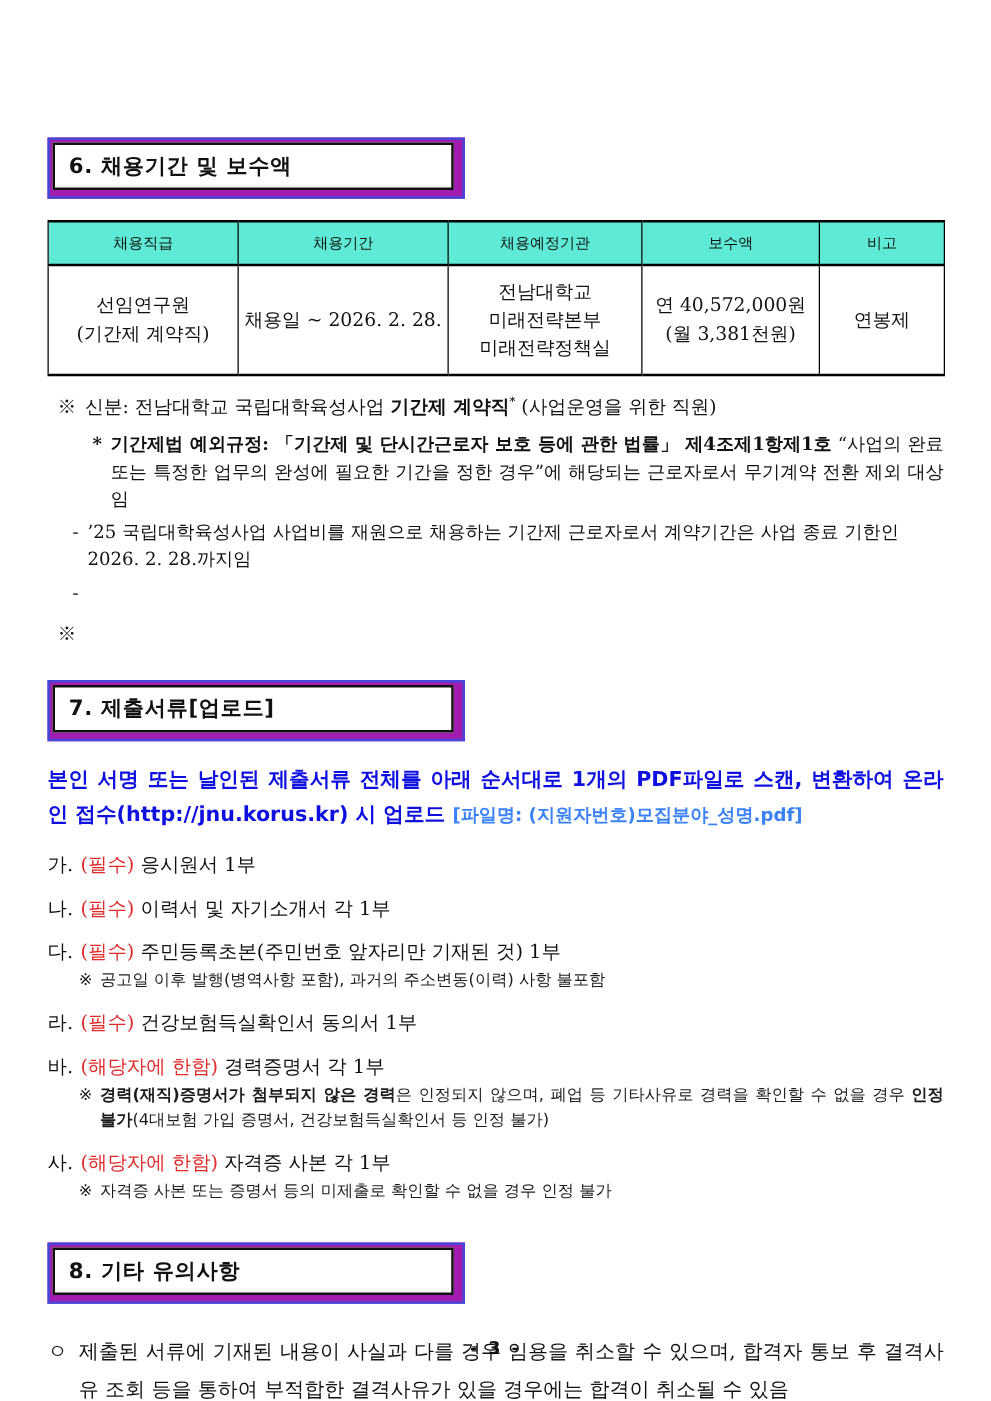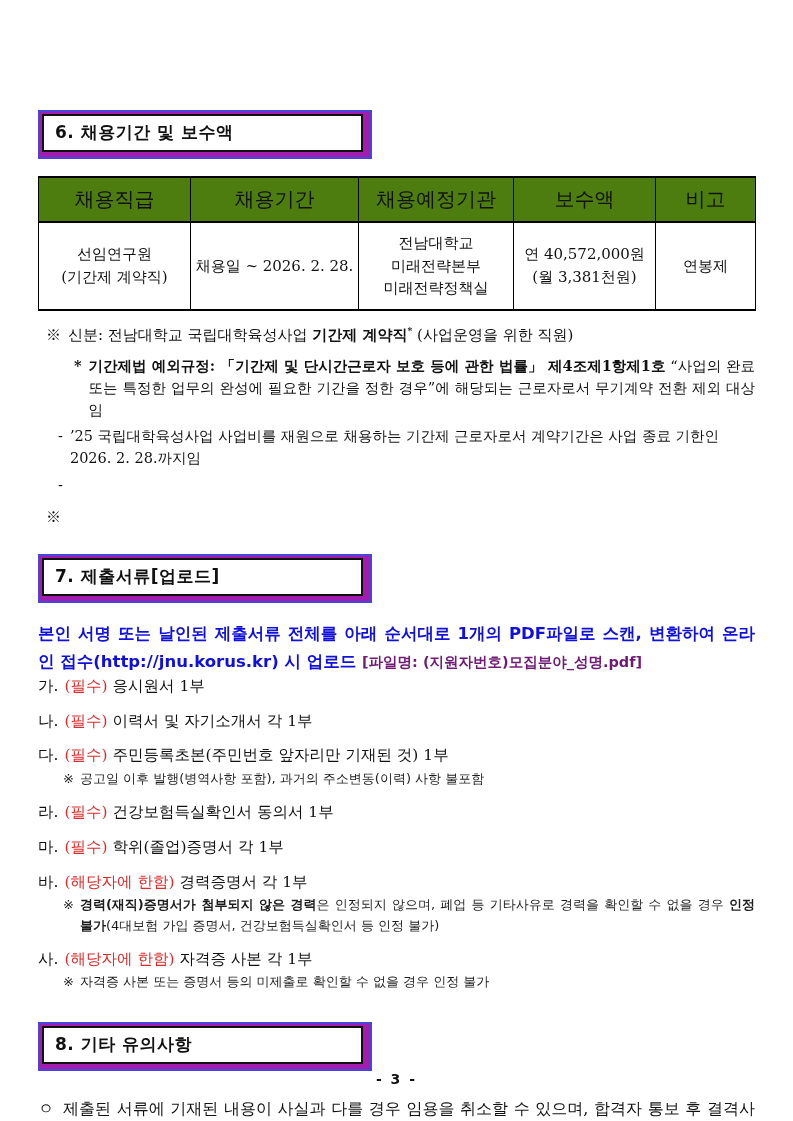--- a/index.html
+++ b/index.html
@@ -37,23 +37,23 @@
   }
 
   
   table.recruit {
     width:717px;
     border-collapse:collapse;
     margin-top:17px;
     table-layout:fixed;
   }
   table.recruit th {
-    background:#4d7c0f;
+    background:#5eead4;
     font-weight:normal;
-    font-size:20px;
+    font-size:12px;
     border-left:1px solid #000; border-right:1px solid #000;
     border-top:2.5px solid #000;
     border-bottom:2.5px solid #000;
     padding:8px 2px;
   }
   table.recruit td {
     border:1px solid #000;
     border-bottom:2.5px solid #000;
     text-align:center;
     font-size:15px;
@@ -80,23 +80,23 @@
   .upload-note {
     margin-top:17px;
     width:717px;
     font-family:"DejaVu Sans","Liberation Sans",sans-serif;
     font-weight:bold;
     font-size:16.5px;
     line-height:1.7;
     text-align:justify;
     color:#0f0fe0;
   }
-  .upload-file { color:#701a75; font-size:14.5px; }
-
-  .doc-list { }
+  .upload-file { color:#3b82f6; font-size:14.5px; }
+
+  .doc-list { margin-top:16px; }
   .doc-item { font-size:15.5px; line-height:1.4; margin-bottom:13px; }
   .doc-no { padding-right:6px; }
   .tag { color:#e02b2b; }
   .doc-subnote {
     display:flex;
     font-family:"DejaVu Sans","Liberation Sans",sans-serif;
     font-size:13px;
     line-height:1.55;
     margin:2px 0 11px 25px;
     color:#1c1c1c;
@@ -221,23 +221,20 @@
         <div class="doc-subnote">
           <span class="note-marker">※</span>
           <span>공고일 이후 발행(병역사항 포함), 과거의 주소변동(이력) 사항 불포함</span>
         </div>
       </div>
 
       <div class="doc-item">
         <span class="doc-no">라.</span><span class="tag">(필수)</span><span> 건강보험득실확인서 동의서 1부</span>
       </div>
 
-      <div class="doc-item">
-        <span class="doc-no">마.</span><span class="tag">(필수)</span><span> 학위(졸업)증명서 각 1부</span>
-      </div>
 
       <div class="doc-item">
         <span class="doc-no">바.</span><span class="tag">(해당자에 한함)</span><span> 경력증명서 각 1부</span>
         <div class="doc-subnote">
           <span class="note-marker">※</span>
           <span><span class="b">경력(재직)증명서가 첨부되지 않은 경력</span><span>은 인정되지 않으며, 폐업 등 기타사유로 경력을 확인할 수 없을 경우 </span><span class="b">인정 불가</span><span>(4대보험 가입 증명서, 건강보험득실확인서 등 인정 불가)</span></span>
         </div>
       </div>
 
       <div class="doc-item">

